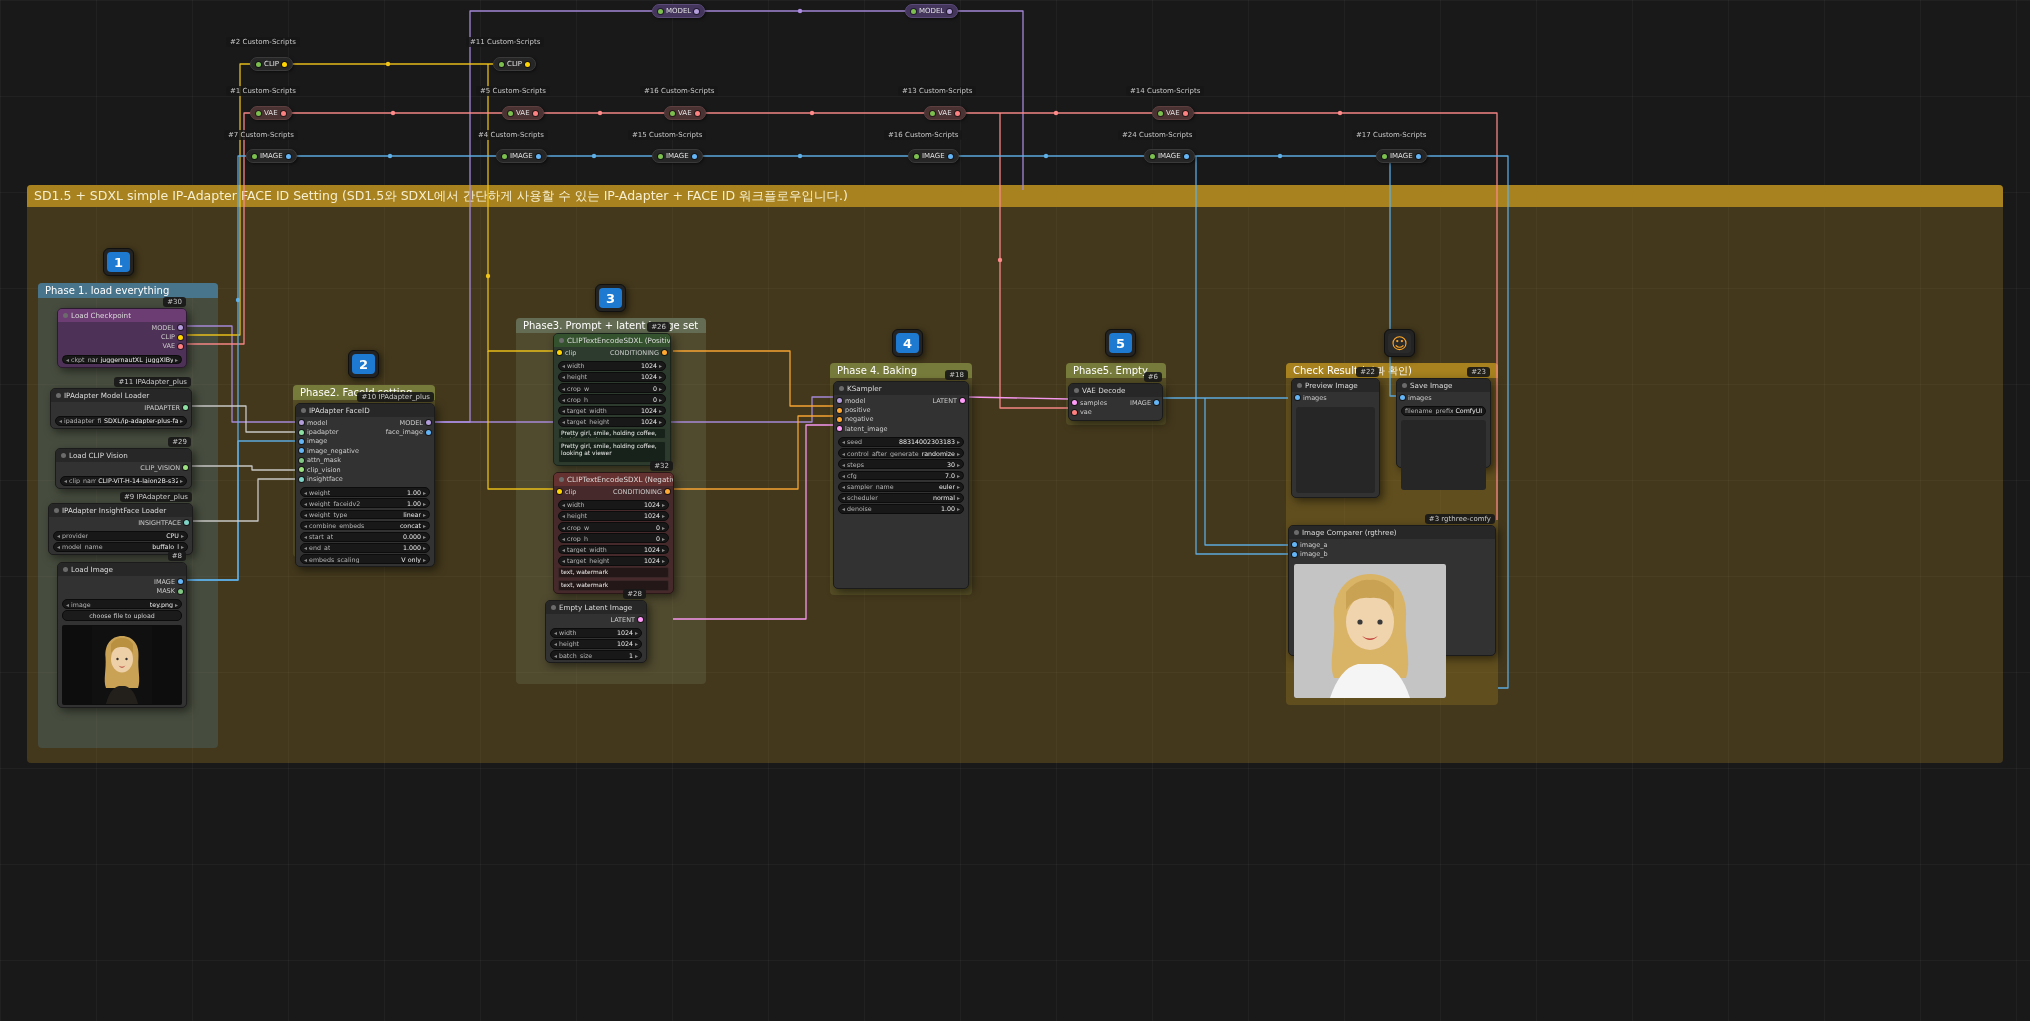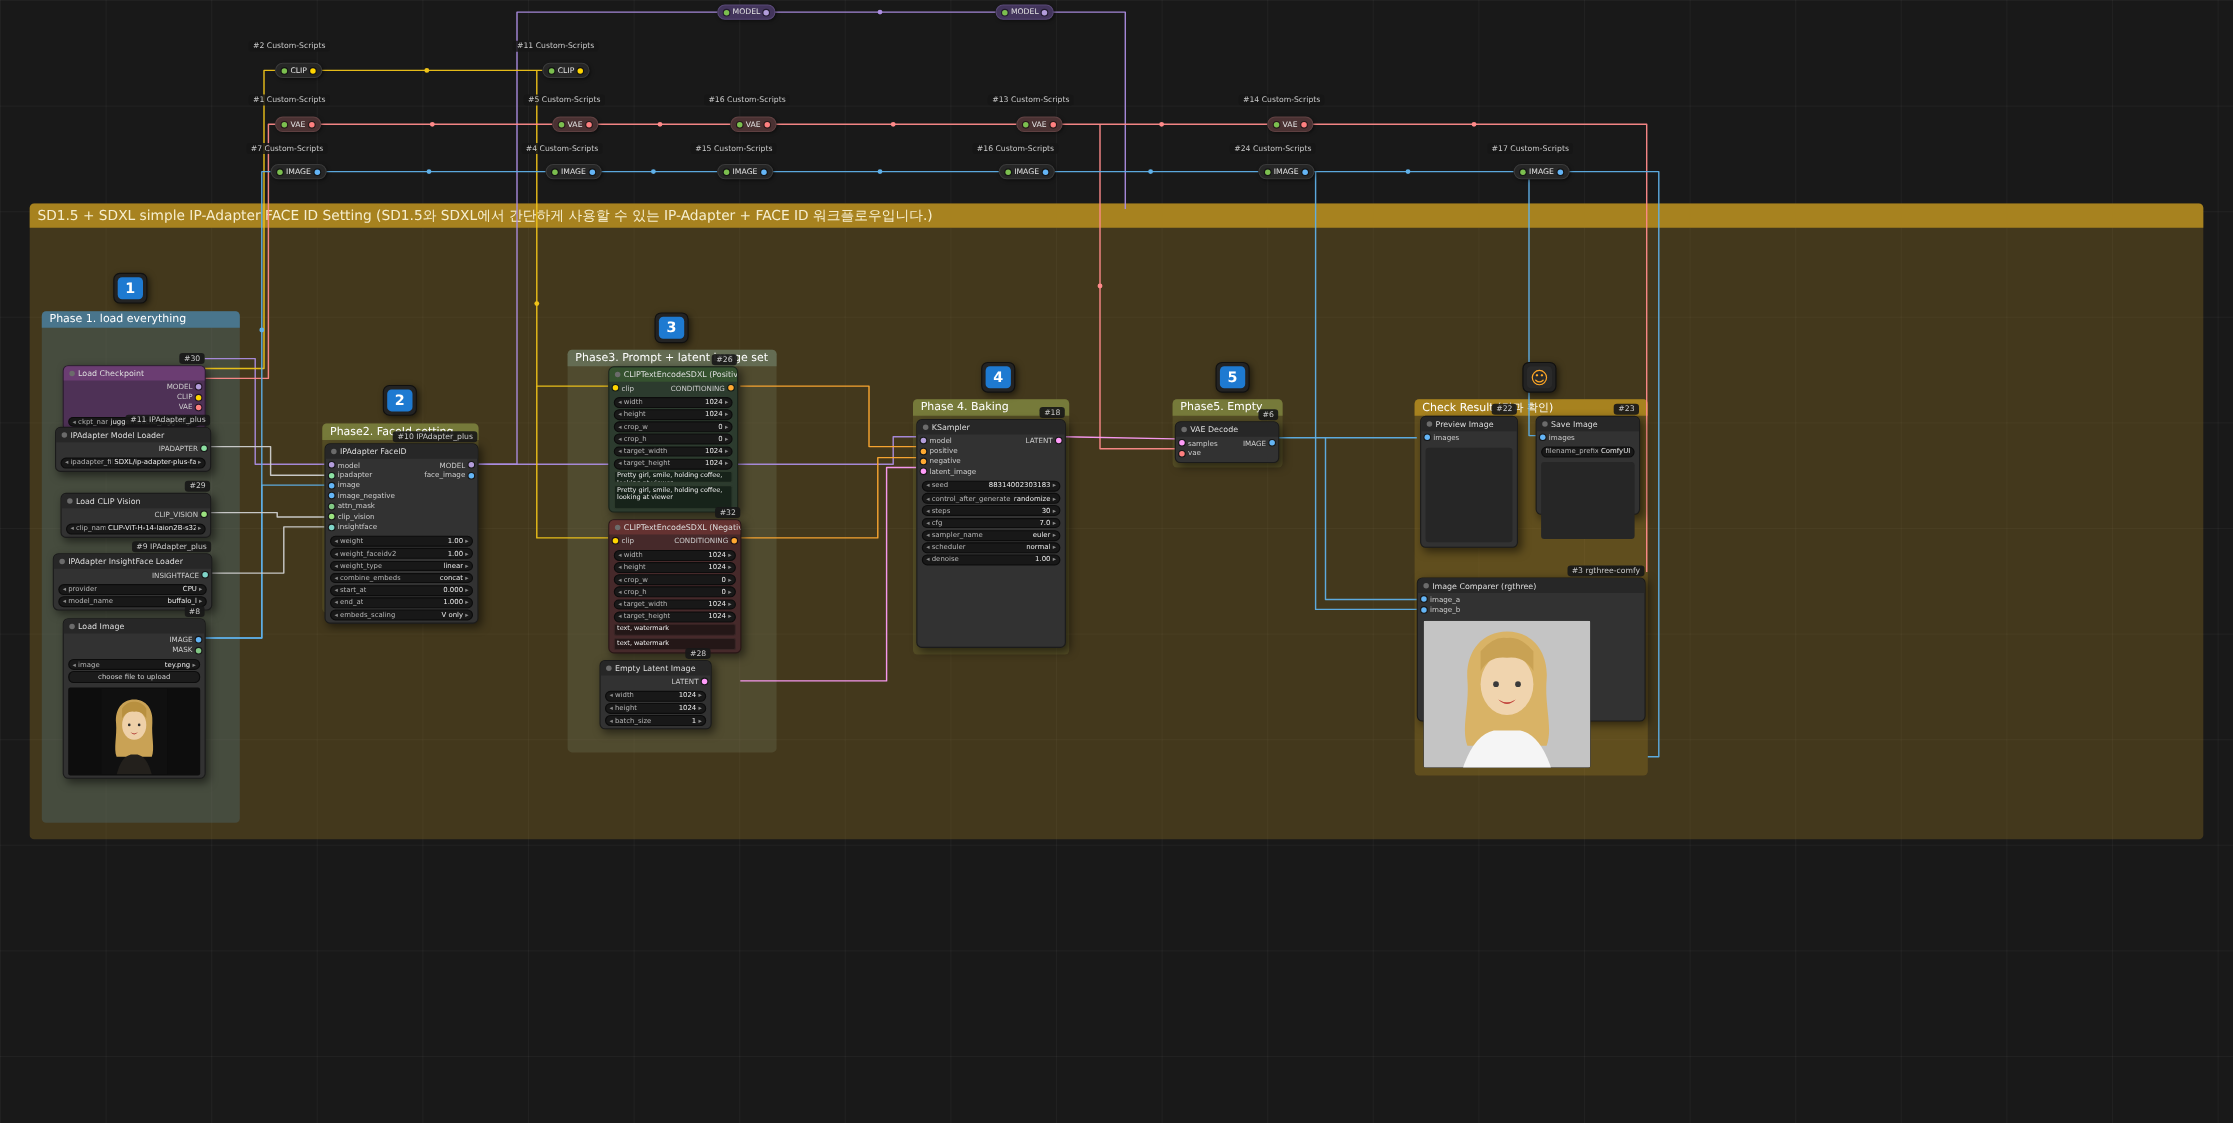--- a/index.html
+++ b/index.html
@@ -32,21 +32,21 @@
   
   .numbadge{position:absolute;z-index:3;background:#232323;border:1px solid #101010;border-radius:6px;padding:3px;box-shadow:2px 2px 6px rgba(0,0,0,.55);}
   .numbadge .tile{width:23px;height:20px;background:#1e7ad1;border-radius:4px;color:#fff;font-weight:bold;font-size:13px;display:flex;align-items:center;justify-content:center;}
   .numbadge .tile-emoji{background:#2a2a2a;color:#ffa726;font-size:16px;}
 
   
   .node{position:absolute;z-index:3;background:#323232;border:1px solid #1b1b1b;border-radius:5px;box-shadow:3px 3px 8px rgba(0,0,0,.5);font-size:6.5px;color:#ccc;}
   .ntitle{height:13px;display:flex;align-items:center;gap:3px;padding:0 5px;background:#272727;border-radius:4px 4px 0 0;color:#ddd;font-size:7.2px;white-space:nowrap;overflow:hidden;}
   .ndot{width:5px;height:5px;border-radius:50%;background:#6b6b6b;flex:none;}
   .nbadge{position:absolute;top:-12px;right:0;font-size:7px;color:#c9c9c9;background:rgba(24,24,24,.92);padding:1px 4px;border-radius:3px;white-space:nowrap;z-index:4;}
-  .n-purple{background:#4e3156;border-color:#2c1b30;margin-top:24px;}
+  .n-purple{background:#4e3156;border-color:#2c1b30;}
   .n-purple .ntitle{background:#6b3d72;}
   .n-green{background:#2c3b2e;border-color:#1a241b;}
   .n-green .ntitle{background:#35522f;}
   .n-red{background:#46292a;border-color:#2a1718;}
   .n-red .ntitle{background:#653231;}
   .nslots{padding:1px 0;}
   .srow{display:flex;justify-content:space-between;align-items:center;height:9.4px;padding:0 3px;font-size:6.5px;color:#ccc;}
   .sin,.sout{display:flex;align-items:center;gap:3px;min-width:0;}
   .dot{width:5px;height:5px;border-radius:50%;flex:none;box-shadow:0 0 0 1px rgba(0,0,0,.55);}
   .slbl{white-space:nowrap;}

